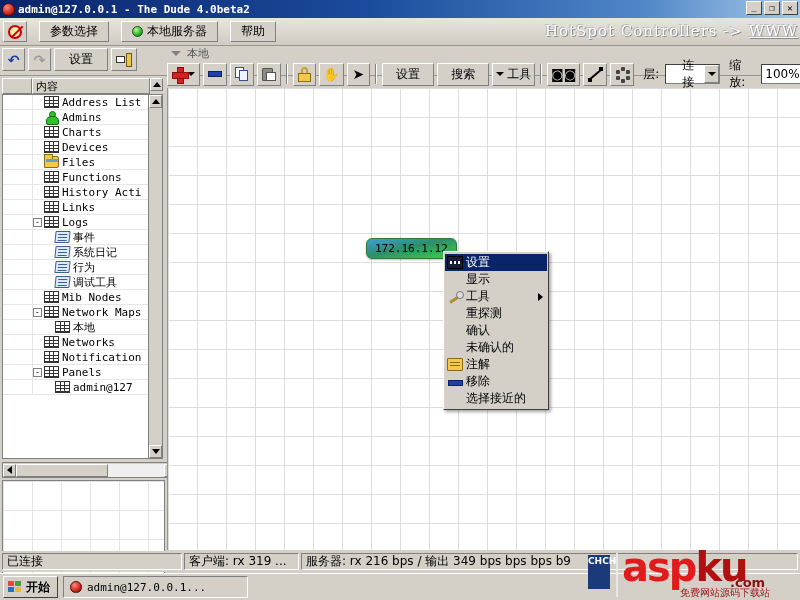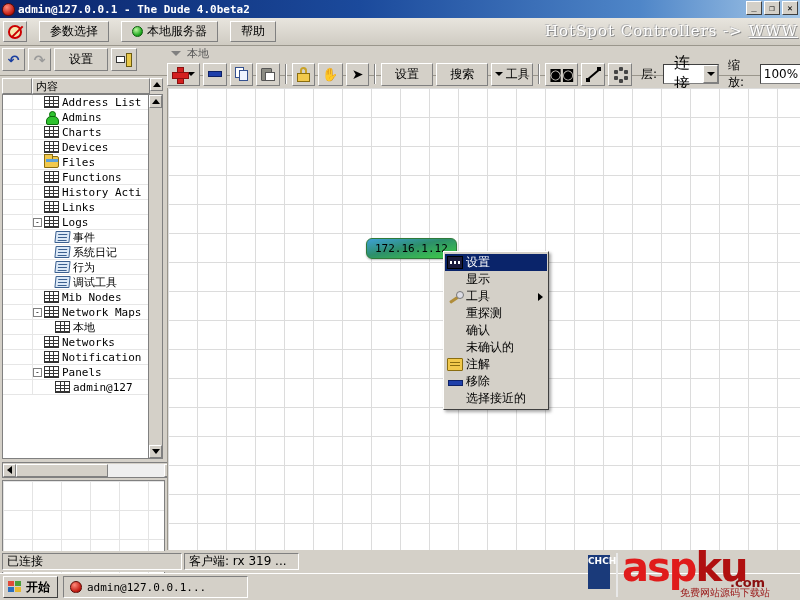--- a/index.html
+++ b/index.html
@@ -158,21 +158,21 @@
   .ic-export { width: 16px; height: 14px; position: relative; }
   .ic-export .arw { position:absolute; left:0; top:3px; width:9px; height:7px; background:#fff; border:1px solid #333; }
   .ic-export .sq { position:absolute; right:0; top:0; width:6px; height:14px; background:#e8c84a; border:1px solid #6b5a10; }
   .ic-undo { color: #1b3fa0; font-size: 14px; line-height:1; font-weight: bold; }
   .ic-redo { color: #9a9a9a; font-size: 14px; line-height:1; font-weight: bold; }
 
   .lbl { font-size: 12px; color: #000; margin: 0 3px 0 6px; }
   .combo {
     height: 20px; background: #fff; border: 1px solid #808080;
     border-top-color: #404040; border-left-color: #404040;
-    display: flex; align-items: center; font-size: 16px; padding-left: 10px; min-width: 40px; font-family: Liberation Mono, monospace;
+    display: flex; align-items: center; font-size: 12px; padding-left: 16px; min-width: 40px; font-family: Liberation Mono, monospace;
   }
   .combo .cb-arrow {
     width: 16px; height: 18px; margin-left: auto; background: #d4d0c8;
     border-top: 1px solid #fff; border-left: 1px solid #fff;
     border-right: 1px solid #808080; border-bottom: 1px solid #808080;
     display: flex; align-items: center; justify-content: center;
   }
   .combo .cb-arrow i { width:0;height:0;border-left:4px solid transparent;border-right:4px solid transparent;border-top:4px solid #000; display:block;}
   .zoominput {
     height: 20px; width: 44px; background: #fff; border: 1px solid #808080;
@@ -743,20 +743,21 @@
       </div>
       <div class="ctxitem">
         <span class="cicon "></span>
         <span>选择接近的</span>
       </div>
     </div>
 
   <div class="statusbar">
     <div class="st-cell st-connected">已连接</div>
     <div class="st-cell st-client">客户端: rx 319 ...</div>
+    <div class="st-cell st-server">服务器: rx 216 bps / 输出 349 bps        bps    bps  b9</div>
   </div>
 
   <div class="taskbar">
     <div class="startbtn">
       <span class="flag">
         <span class="q1"></span>
           <span class="q2"></span>
           <span class="q3"></span>
           <span class="q4"></span>
       </span>

